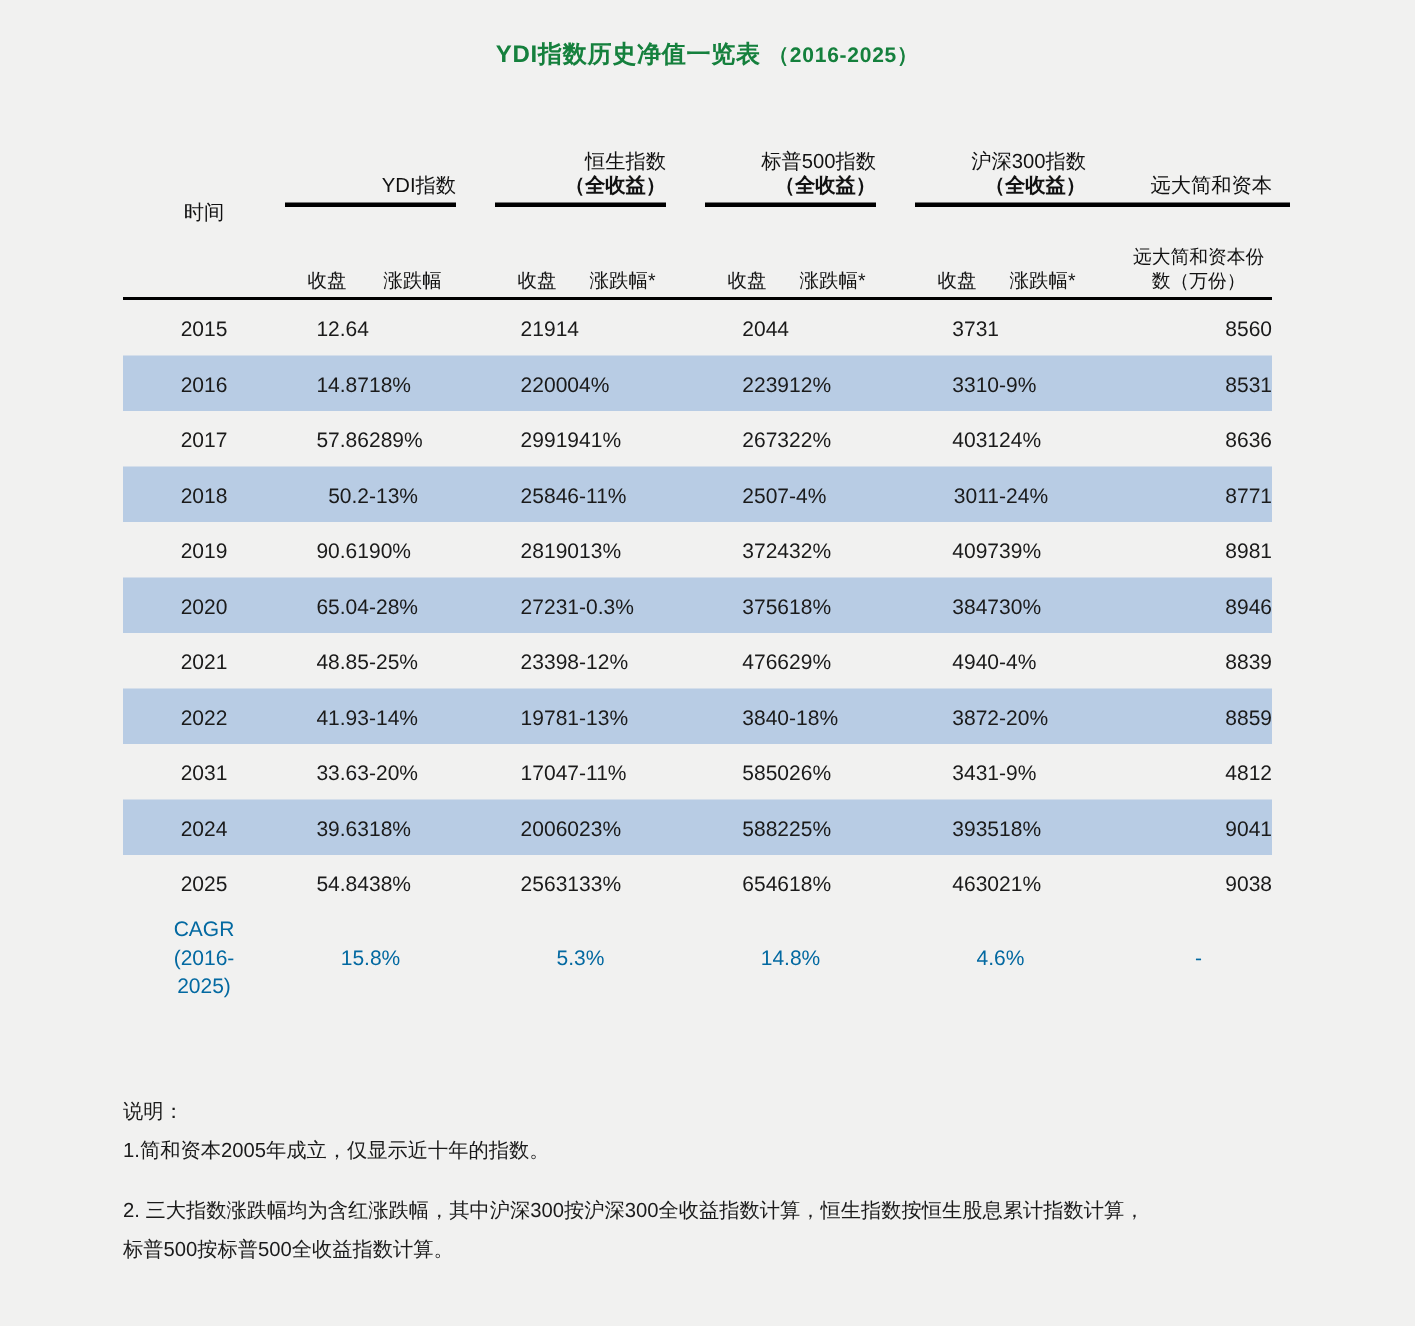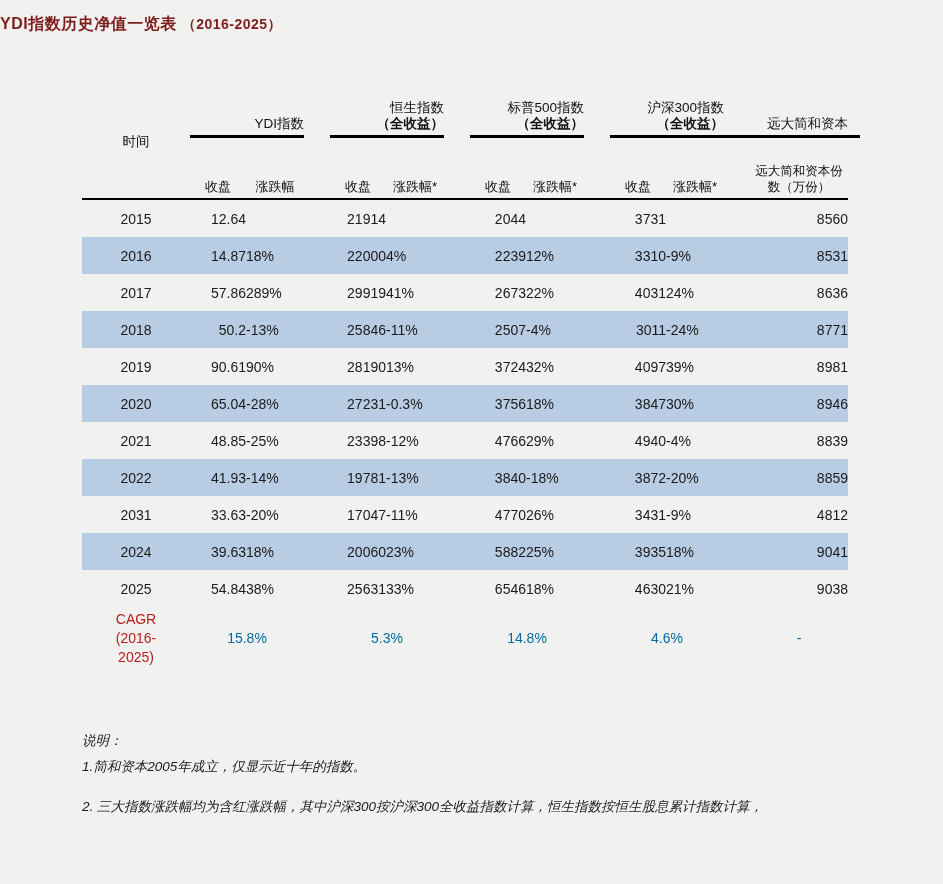--- a/index.html
+++ b/index.html
@@ -11,25 +11,26 @@
     width: 943px;
     height: 884px;
     font-family: "Liberation Sans", "DejaVu Sans", sans-serif;
     color: #111111;
     position: relative;
     overflow: hidden;
   }
 
   
   .title {
+    text-align: center;
     font-size: 16px;
     font-weight: bold;
     letter-spacing: 0.5px;
-    padding-top: 14px;
-    color: #7f1d1d;
+    padding-top: 26px;
+    color: #15803d;
   }
   .title .range {
     font-size: 14px;
   }
 
   
   .table-wrap {
     position: absolute;
     left: 82px;
     top: 88px;
@@ -130,38 +131,37 @@
   tr.cagr td {
     height: 62px;
     font-size: 14px;
     vertical-align: middle;
   }
   td.cagr-label {
     text-align: center;
     font-weight: bold;
     font-size: 13.5px;
     line-height: 19px;
-    color: #b91c1c;
+    color: #0369a1;
   }
   td.cagr-val {
     text-align: center;
     font-size: 14px;
     color: #0369a1;
   }
 
   
   .notes {
     position: absolute;
     left: 82px;
     top: 728px;
     width: 800px;
     font-size: 13.5px;
     line-height: 26px;
     color: #1a1a1a;
-    font-style: italic;
   }
   .notes .spacer { height: 14px; }
   .notes p { margin: 0; }
 </style>
 </head>
 <body>
 
 <div class="title">
   <span>YDI指数历史净值一览表</span>
   <span class="range">（2016-2025）</span>
@@ -387,21 +387,21 @@
           <td class="num">8859</td>
         </tr>
         <tr class="datarow">
           <td class="year">2031</td>
           <td class="num">33.63</td>
           <td class="numc">-20%</td>
           <td></td>
           <td class="num">17047</td>
           <td class="numc">-11%</td>
           <td></td>
-          <td class="num">4770</td>
+          <td class="num">5850</td>
           <td class="numc">26%</td>
           <td></td>
           <td class="num">3431</td>
           <td class="numc">-9%</td>
           <td></td>
           <td class="num">4812</td>
         </tr>
         <tr class="datarow band">
           <td class="year">2024</td>
           <td class="num">39.63</td>
@@ -455,13 +455,14 @@
     </tr>
   </tbody>
     </table>
 </div>
 
 <div class="notes">
   <p>说明：</p>
   <p>1.简和资本2005年成立，仅显示近十年的指数。</p>
   <div class="spacer"></div>
   <p>2. 三大指数涨跌幅均为含红涨跌幅，其中沪深300按沪深300全收益指数计算，恒生指数按恒生股息累计指数计算，</p>
+  <p>标普500按标普500全收益指数计算。</p>
 </div>
 
 </body></html>

